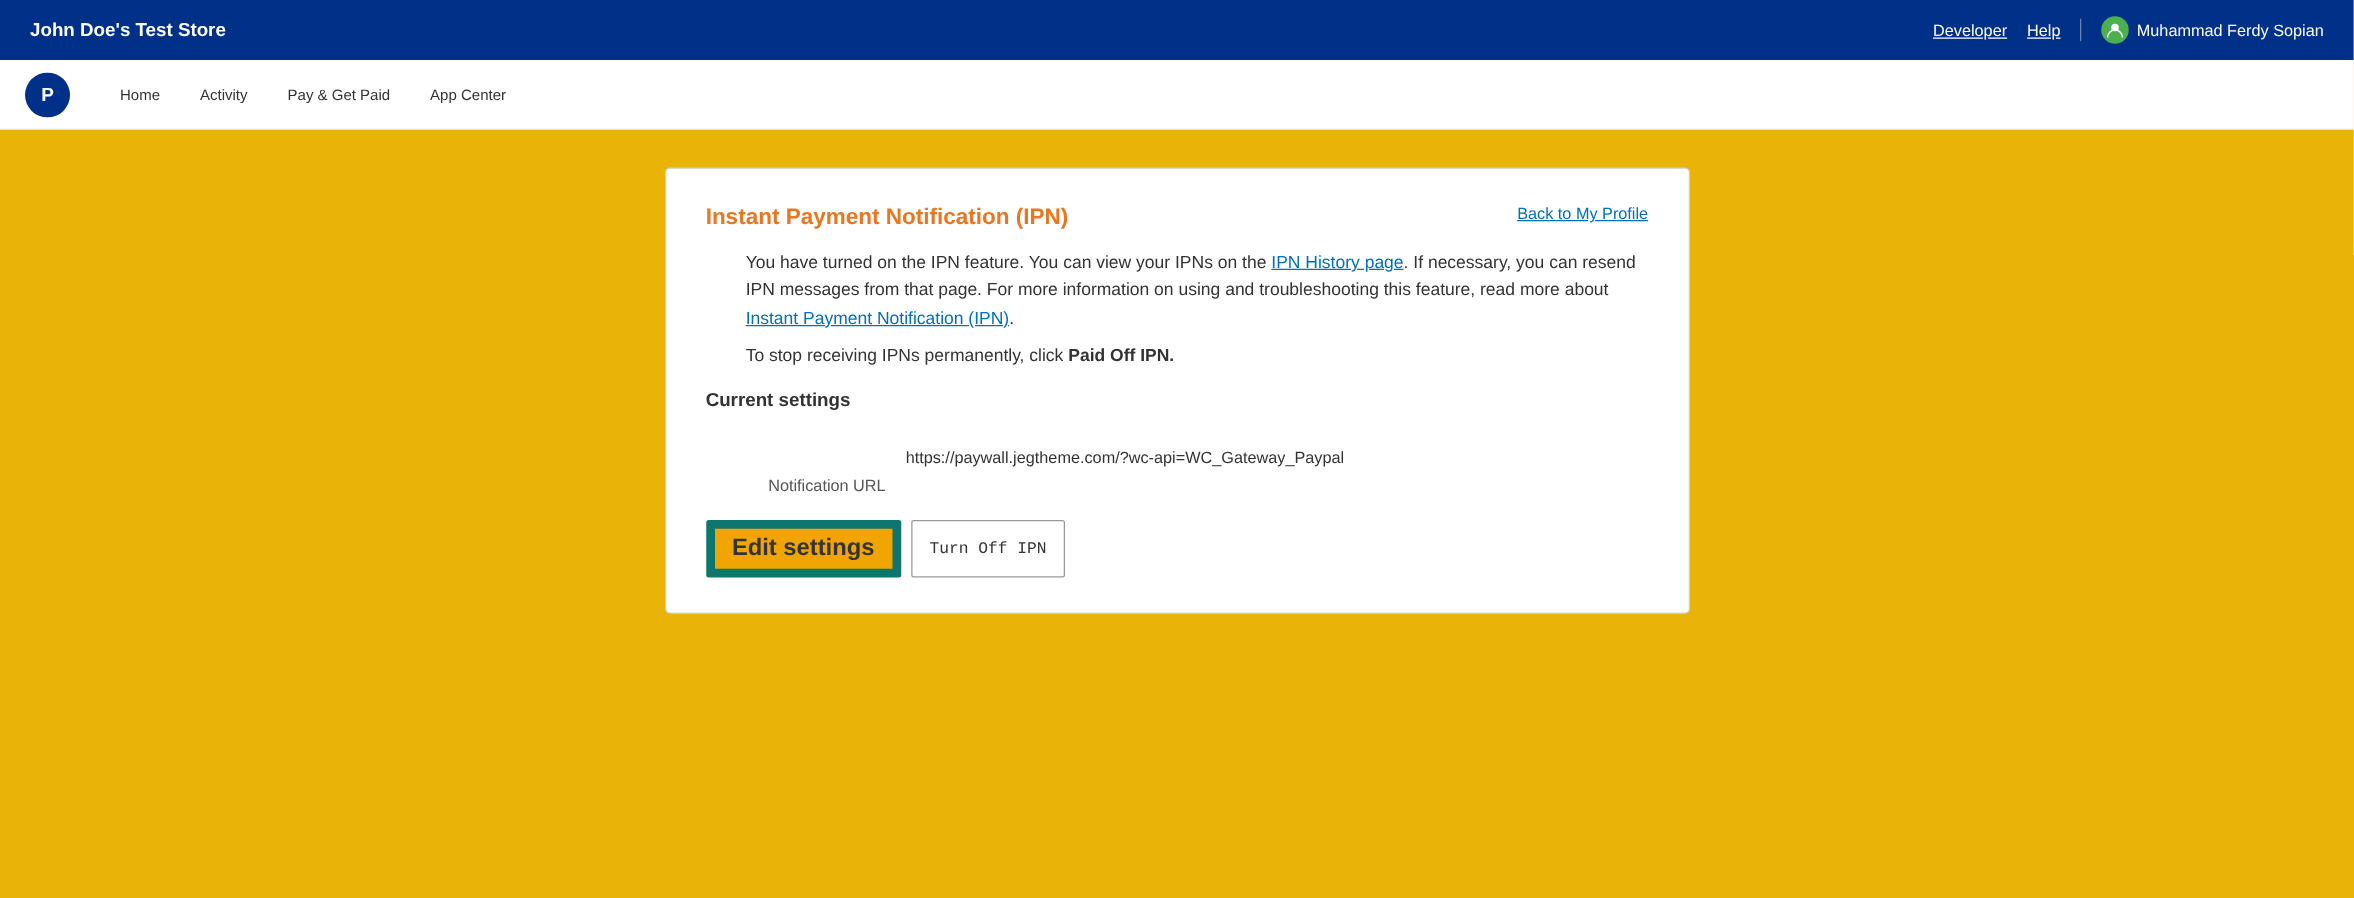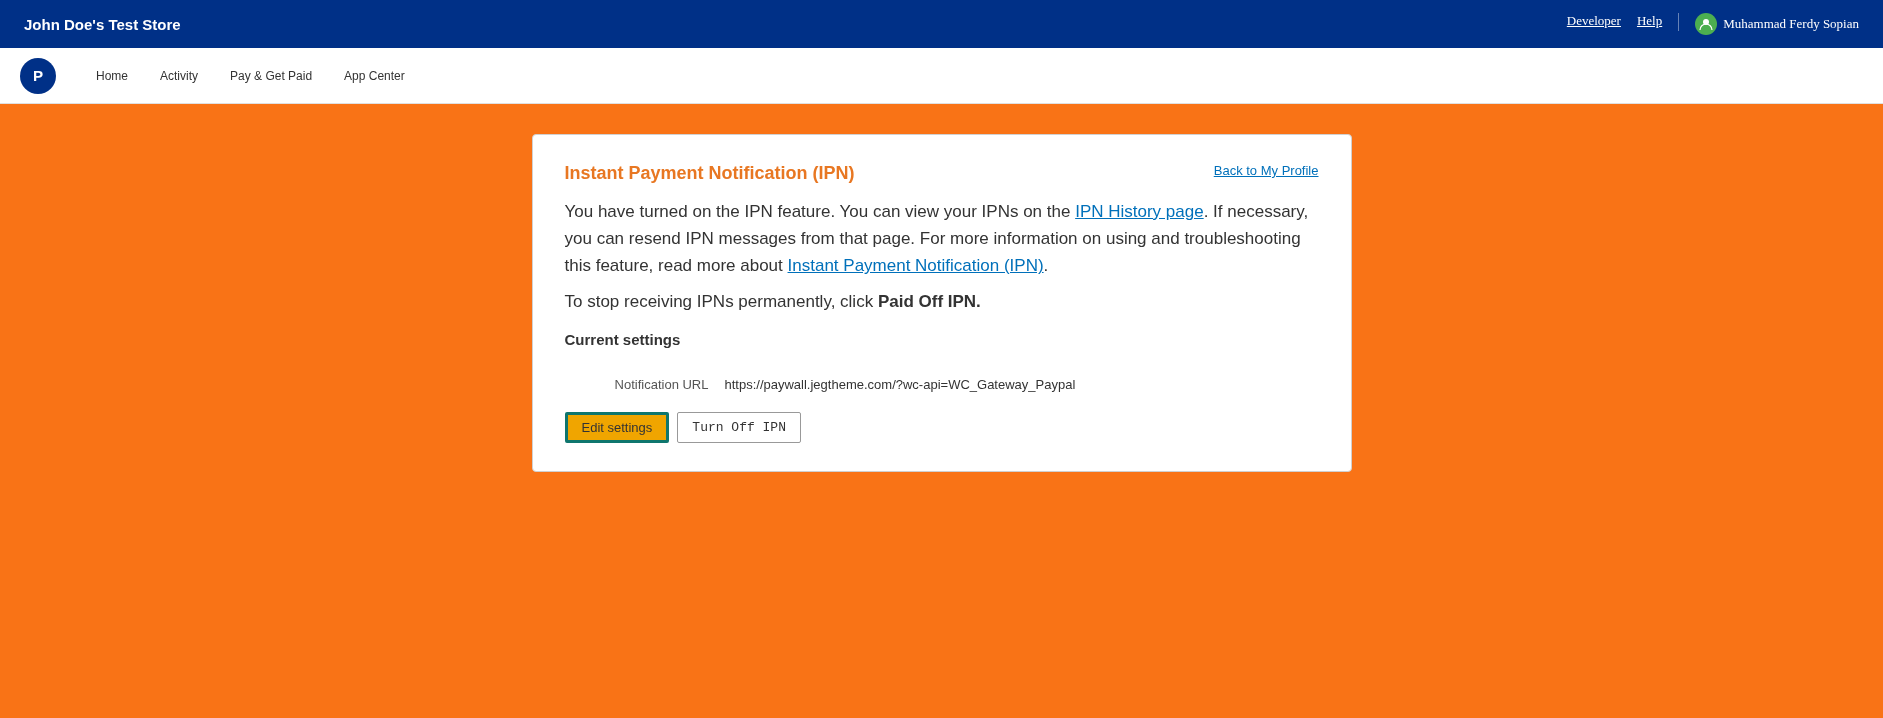--- a/index.html
+++ b/index.html
@@ -14,24 +14,24 @@
       justify-content: space-between;
       padding: 0 24px;
     }
     .header-left {
       color: #fff;
       font-size: 15px;
       font-weight: bold;
     }
     .header-right {
       display: flex;
+      align-items: center;
       gap: 16px;
       color: #fff;
       font-size: 13px;
-      font-family: Liberation Serif, serif;
     }
     .header-right a {
       color: #fff;
       text-decoration: underline;
       cursor: pointer;
     }
     .header-divider {
       width: 1px;
       height: 18px;
       background: rgba(255,255,255,0.4);
@@ -100,24 +100,25 @@
     }
 
     .back-link {
       color: #0070ba;
       text-decoration: underline;
       font-size: 13px;
       cursor: pointer;
     }
 
     .card-body p {
-      font-size: 17px;
+      font-size: 14px;
       color: #333;
       line-height: 1.6;
       margin-bottom: 8px;
+      margin-left: 32px;
     }
 
     .card-body a {
       color: #0070ba;
       text-decoration: underline;
       cursor: pointer;
     }
 
     .current-settings-title {
       font-size: 15px;
@@ -132,56 +133,58 @@
     .settings-row {
       display: flex;
       margin-bottom: 6px;
     }
     .settings-label {
       width: 160px;
       text-align: right;
       padding-right: 16px;
       font-size: 13px;
       color: #555;
+      margin-top: 23px;
     }
     .settings-value {
       font-size: 13px;
       color: #333;
     }
 
     .btn-row {
       display: flex;
       gap: 8px;
       margin-top: 8px;
     }
 
     .btn-edit {
       background: #f0a500;
-      border: 3px solid #0f766e;
+      border: 7px solid #0f766e;
       color: #333;
       padding: 5px 14px;
-      font-size: 13px;
+      font-size: 19px;
       cursor: pointer;
       border-radius: 2px;
+      font-weight: bold;
     }
 
     .btn-turnoff {
       background: #fff;
       border: 1px solid #999;
       color: #333;
       padding: 5px 14px;
       font-size: 13px;
       cursor: pointer;
       border-radius: 2px;
       font-family: Liberation Mono, monospace;
     }
 
     
     .page-wrapper {
-      background: #f97316;
+      background: #eab308;
       min-height: calc(100vh - 104px);
       padding: 20px 16px;
     }
 
     .card-wrapper {
       width: 820px;
       margin: 0 auto;
     }
   </style>
 </head>

